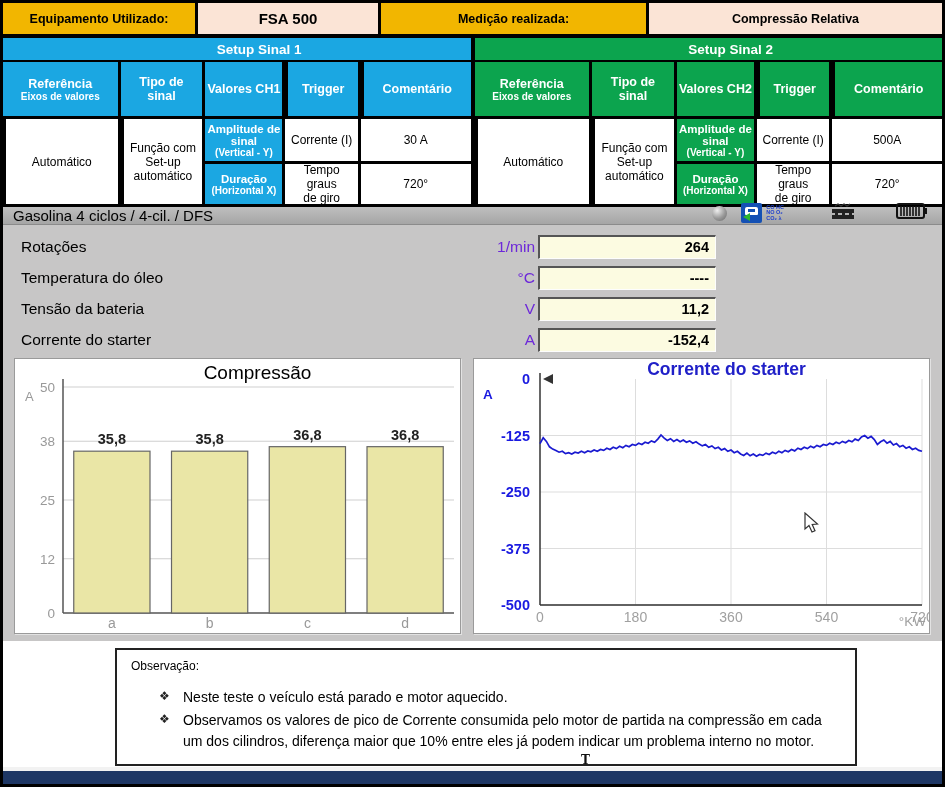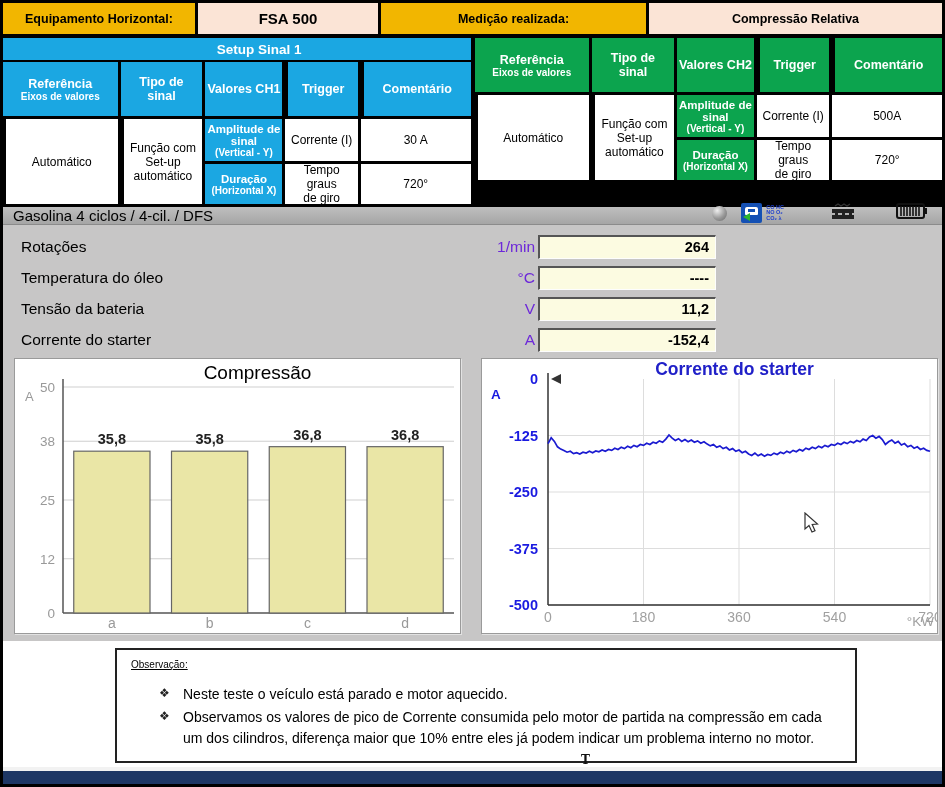--- a/index.html
+++ b/index.html
@@ -42,47 +42,47 @@
   .icon-gas { font-size:5.5px; line-height:5.5px; color:#1E3FCC; font-weight:bold; white-space:pre-line; margin-right:46px; }
   .icon-connector { margin-right:40px; }
   .icon-battery { margin-right:6px; }
 
   .meas-rows { padding-top:9px; }
   .meas-row { display:flex; align-items:center; height:25px; margin-bottom:6px; padding-left:18px; padding-right:226px; }
   .m-label { font-size:15.5px; color:#000; }
   .m-unit { margin-left:auto; font-size:15.5px; color:#6d28d9; padding-right:3px; }
   .m-box { width:178px; height:24px; background:#FCFBE1; border-top:2px solid #555; border-left:2px solid #555; border-right:1px solid #fdfdfd; border-bottom:1px solid #fdfdfd; text-align:right; font-size:14.5px; font-weight:bold; color:#000; line-height:21px; padding-right:6px; flex:0 0 auto; }
 
-  .charts { display:flex; gap:20px; margin:4px 6px 0 11px; }
+  .charts { display:flex; gap:12px; margin:4px 6px 0 11px; }
   .chart-panel { background:#fff; border:1px solid #9a9a9a; box-shadow:1px 1px 0 #e2e2e2; }
 
   .mouse-cursor { position:absolute; left:800px; top:305px; }
 
   
   .notes-area { background:#fff; flex:1; position:relative; padding-top:7px; }
   .notes-box { margin-left:112px; width:742px; min-height:110px; border:2px solid #222; padding:9px 14px 10px; }
-  .notes-title { font-size:10px; color:#000;text-decoration:underline; }
+  .notes-title { font-size:12px; color:#000; }
   .bullets { margin:14px 0 0 28px; padding:0; list-style:none; }
   .bullets li { font-size:14px; color:#000; line-height:1.45; position:relative; padding-left:24px; margin-bottom:3px; }
   .bullet-glyph { position:absolute; left:0; top:1px; font-size:12px; color:#222; }
   .text-cursor { position:absolute; left:578px; top:112px; font-family:"DejaVu Serif", serif; font-size:12px; font-weight:bold; color:#111; }
 
   
   .bottom-gap { height:4px; background:#F2F2F2; flex:0 0 auto; }
   .bottom-bar { height:13px; background:#1E3765; flex:0 0 auto; margin-bottom:0; }
 
   svg text { font-family:"Liberation Sans", sans-serif; }
 </style>
 </head>
 <body>
 
 <div class="page">
 
   <div class="top-bar">
-    <div class="tb-cell tb-yellow tb-c1">Equipamento Horizontal:</div>
+    <div class="tb-cell tb-yellow tb-c1">Equipamento Utilizado:</div>
     <div class="tb-cell tb-pink tb-c2">FSA 500</div>
     <div class="tb-cell tb-yellow tb-c3">Medição realizada:</div>
     <div class="tb-cell tb-pink tb-c4">Compressão Relativa</div>
   </div>
 
   <div class="setup-row">
 
     <div class="setup-half" id="setup-left" style="--ac: #1BA7E2;">
       <div class="st-title">Setup Sinal 1</div>
       <div class="st-grid">
@@ -110,20 +110,21 @@
           <span>Duração</span>
           <span class="sub">(Horizontal X)</span>
         </div>
         <div class="sc pre">Tempo graus
 de giro</div>
         <div class="sc">720°</div>
       </div>
     </div>
 
     <div class="setup-half" id="setup-right" style="--ac: #0CA44E;">
+      <div class="st-title">Setup Sinal 2</div>
       <div class="st-grid">
         <div class="sc head">
           <span>Referência</span>
           <span class="sub">Eixos de valores</span>
         </div>
         <div class="sc head pre">Tipo de
 sinal</div>
         <div class="sc head">Valores CH2</div>
         <div class="sc head thickL">Trigger</div>
         <div class="sc head thickL">Comentário</div>

